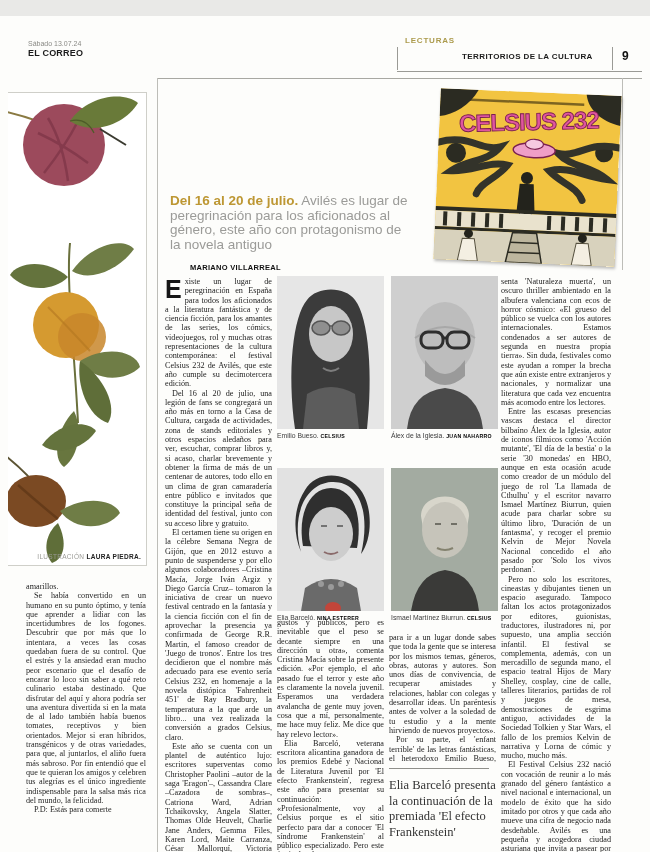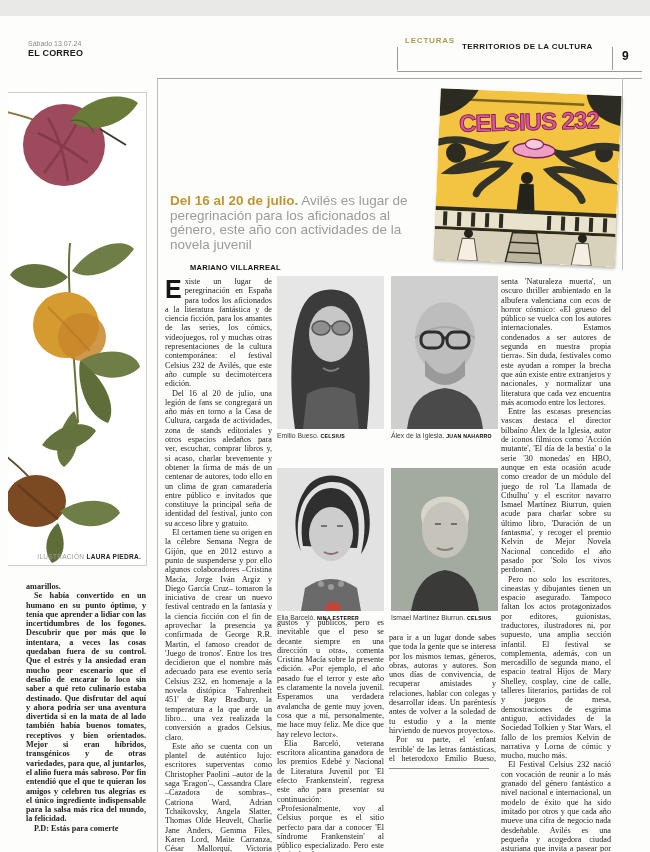--- a/index.html
+++ b/index.html
@@ -3,33 +3,33 @@
 <meta charset="utf-8">
 <style>
   html,body{margin:0;padding:0;background:#e9e9e7;}
   #page{position:relative;width:650px;height:852px;background:#fdfdfb;margin:16px auto;
         font-family:"Liberation Serif",serif;color:#222;overflow:hidden;}
   
   .hdr-date{position:absolute;left:28px;top:24px;font:7px "Liberation Sans",sans-serif;color:#8a8a85;}
   .hdr-masthead{position:absolute;left:28px;top:32px;font:900 9px "Liberation Sans",sans-serif;color:#1b1b1b;letter-spacing:.2px;}
   .hdr-rule-v1{position:absolute;left:397px;top:31px;width:1px;height:23px;background:#9a9a95;}
   .hdr-section{position:absolute;left:405px;top:20px;font:bold 8px "Liberation Sans",sans-serif;color:#ac9b4d;letter-spacing:.8px;}
-  .hdr-supp{position:absolute;left:462px;top:26px;font:800 8px "Liberation Sans",sans-serif;color:#1b1b1b;letter-spacing:.4px;}
+  .hdr-supp{position:absolute;left:462px;top:36px;font:800 8px "Liberation Sans",sans-serif;color:#1b1b1b;letter-spacing:.4px;}
   .hdr-rule-v2{position:absolute;left:612px;top:31px;width:1px;height:23px;background:#9a9a95;}
   .hdr-page{position:absolute;left:622px;top:33px;font:bold 12px "Liberation Sans",sans-serif;color:#111;}
   .hdr-rule-h{position:absolute;left:397px;top:55px;width:245px;height:1px;background:#9a9a95;}
   
   .illo-box{position:absolute;left:8px;top:76px;width:138px;height:472px;background:#fff;
             border:1px solid #cfcfc9;border-left:none;}
   .illo-credit{position:absolute;right:5px;bottom:5px;font:6.5px "Liberation Sans",sans-serif;color:#9a9a95;letter-spacing:.3px;}
   .illo-credit b{color:#222;}
   
   .left-story{position:absolute;left:26px;top:566px;width:120px;font-size:8.2px;line-height:9.3px;
               text-align:justify;color:#262626;}
-  .left-story p{margin:0;text-indent:8px;font-weight:bold;}
+  .left-story p{margin:0;text-indent:8px;}
   .left-story p.first{text-indent:0;}
   
   .art-rule-top{position:absolute;left:157px;top:62px;width:485px;height:1px;background:#a8a8a2;}
   .art-rule-left{position:absolute;left:157px;top:62px;width:1px;height:790px;background:#bdbdb8;}
   .art-rule-right{position:absolute;left:622px;top:62px;width:1px;height:192px;background:#bdbdb8;}
   
   .headline{position:absolute;left:170px;top:80px;width:262px;
             font-family:"Liberation Sans",sans-serif;font-weight:bold;font-size:24px;
             line-height:27px;letter-spacing:-0.8px;color:#2f2f2f;}
   .headline .accent{color:#a7a171;}
@@ -119,21 +119,21 @@
     <p class="first">amarillos.</p>
     <p>Se había convertido en un humano en su punto óptimo, y tenía que aprender a lidiar con las incertidumbres de los fogones. Descubrir que por más que lo intentara, a veces las cosas quedaban fuera de su control. Que el estrés y la ansiedad eran mucho peor escenario que el desafío de encarar lo loco sin saber a qué reto culinario estaba destinado. Que disfrutar del aquí y ahora podría ser una aventura divertida si en la mata de al lado también había buenos tomates, receptivos y bien orientados. Mejor si eran híbridos, transgénicos y de otras variedades, para que, al juntarlos, el aliño fuera más sabroso. Por fin entendió que el que te quieran los amigos y celebren tus alegrías es el único ingrediente indispensable para la salsa más rica del mundo, la felicidad.</p>
     <p>P.D: Estás para comerte</p>
   </div>
 
   <div class="art-rule-top"></div>
   <div class="art-rule-left"></div>
   <div class="art-rule-right"></div>
 
 
-  <div class="standfirst"><span class="lead">Del 16 al 20 de julio.</span><span> Avilés es lugar de peregrinación para los aficionados al género, este año con actividades de la novela juvenil</span></div>
+  <div class="standfirst"><span class="lead">Del 16 al 20 de julio.</span><span> Avilés es lugar de peregrinación para los aficionados al género, este año con protagonismo de la novela antiguo</span></div>
 
   <div class="poster">
     <svg viewBox="0 0 181 171" width="181" height="171">
       <rect width="181" height="171" fill="#f2c441"></rect>
 
       <rect x="26" y="9" width="118" height="2.5" fill="#4a3c14" opacity=".7"></rect>
 
       <path d="M0 0 L38 0 C30 16 14 26 0 28 Z" fill="#2b2b22"></path>
       <path d="M181 0 L181 30 C160 26 148 14 146 0 Z" fill="#2b2b22"></path>
       <circle cx="18" cy="64" r="10" fill="#2b2b22"></circle>
@@ -247,20 +247,21 @@
     <p class="nip">gustos y públicos, pero es inevitable que el peso se decante siempre en una dirección u otra», comenta Cristina Macía sobre la presente edición. «Por ejemplo, el año pasado fue el terror y este año es claramente la novela juvenil. Esperamos una verdadera avalancha de gente muy joven, cosa que a mí, personalmente, me hace muy feliz. Me dice que hay relevo lector».</p>
     <p>Elia Barceló, veterana escritora alicantina ganadora de los premios Edebé y Nacional de Literatura Juvenil por 'El efecto Frankenstein', regresa este año para presentar su continuación: «Profesionalmente, voy al Celsius porque es el sitio perfecto para dar a conocer 'El síndrome Frankenstein' al público especializado. Pero este festival es la excusa</p>
   </div>
 
   <div class="col" id="col3b">
     <p class="nip">para ir a un lugar donde sabes que toda la gente que se interesa por los mismos temas, géneros, obras, autoras y autores. Son unos días de convivencia, de recuperar amistades y relaciones, hablar con colegas y desarrollar ideas. Un paréntesis antes de volver a la soledad de tu estudio y a la mente hirviendo de nuevos proyectos».</p>
     <p>Por su parte, el 'enfant terrible' de las letras fantásticas, el heterodoxo Emilio Bueso, pre-</p>
   </div>
 
   <div class="pq-rule"></div>
+  <div class="pull-quote">Elia Barceló presenta la continuación de la premiada 'El efecto Frankenstein'</div>
 
   <div class="col" id="col4">
     <p class="nip">senta 'Naturaleza muerta', un oscuro thriller ambientado en la albufera valenciana con ecos de horror cósmico: «El grueso del público se vuelca con los autores internacionales. Estamos condenados a ser autores de segunda en nuestra propia tierra». Sin duda, festivales como este ayudan a romper la brecha que aún existe entre extranjeros y nacionales, y normalizar una literatura que cada vez encuentra más acomodo entre los lectores.</p>
     <p>Entre las escasas presencias vascas destaca el director bilbaíno Álex de la Iglesia, autor de iconos fílmicos como 'Acción mutante', 'El día de la bestia' o la serie '30 monedas' en HBO, aunque en esta ocasión acude como creador de un módulo del juego de rol 'La llamada de Cthulhu' y el escritor navarro Ismael Martínez Biurrun, quien acude para charlar sobre su último libro, 'Duración de un fantasma', y recoger el premio Kelvin de Mejor Novela Nacional concedido el año pasado por 'Solo los vivos perdonan'.</p>
     <p>Pero no solo los escritores, cineastas y dibujantes tienen un espacio asegurado. Tampoco faltan los actos protagonizados por editores, guionistas, traductores, ilustradores ni, por supuesto, una amplia sección infantil. El festival se complementa, además, con un mercadillo de segunda mano, el espacio teatral Hijos de Mary Shelley, cosplay, cine de calle, talleres literarios, partidas de rol y juegos de mesa, demostraciones de esgrima antiguo, actividades de la Sociedad Tolkien y Star Wars, el fallo de los premios Kelvin de narrativa y Lorna de cómic y mucho, mucho más.</p>
     <p>El Festival Celsius 232 nació con vocación de reunir a lo más granado del género fantástico a nivel nacional e internacional, un modelo de éxito que ha sido imitado por otros y que cada año mueve una cifra de negocio nada desdeñable. Avilés es una pequeña y acogedora ciudad asturiana que invita a pasear por sus calles y disfrutar de todos sus encantos, sean estos históricos, gastronómicos o literarios. Una oportunidad para disfrutar de la cultura de una manera diferente.</p>
   </div>
 
 </div>
 

